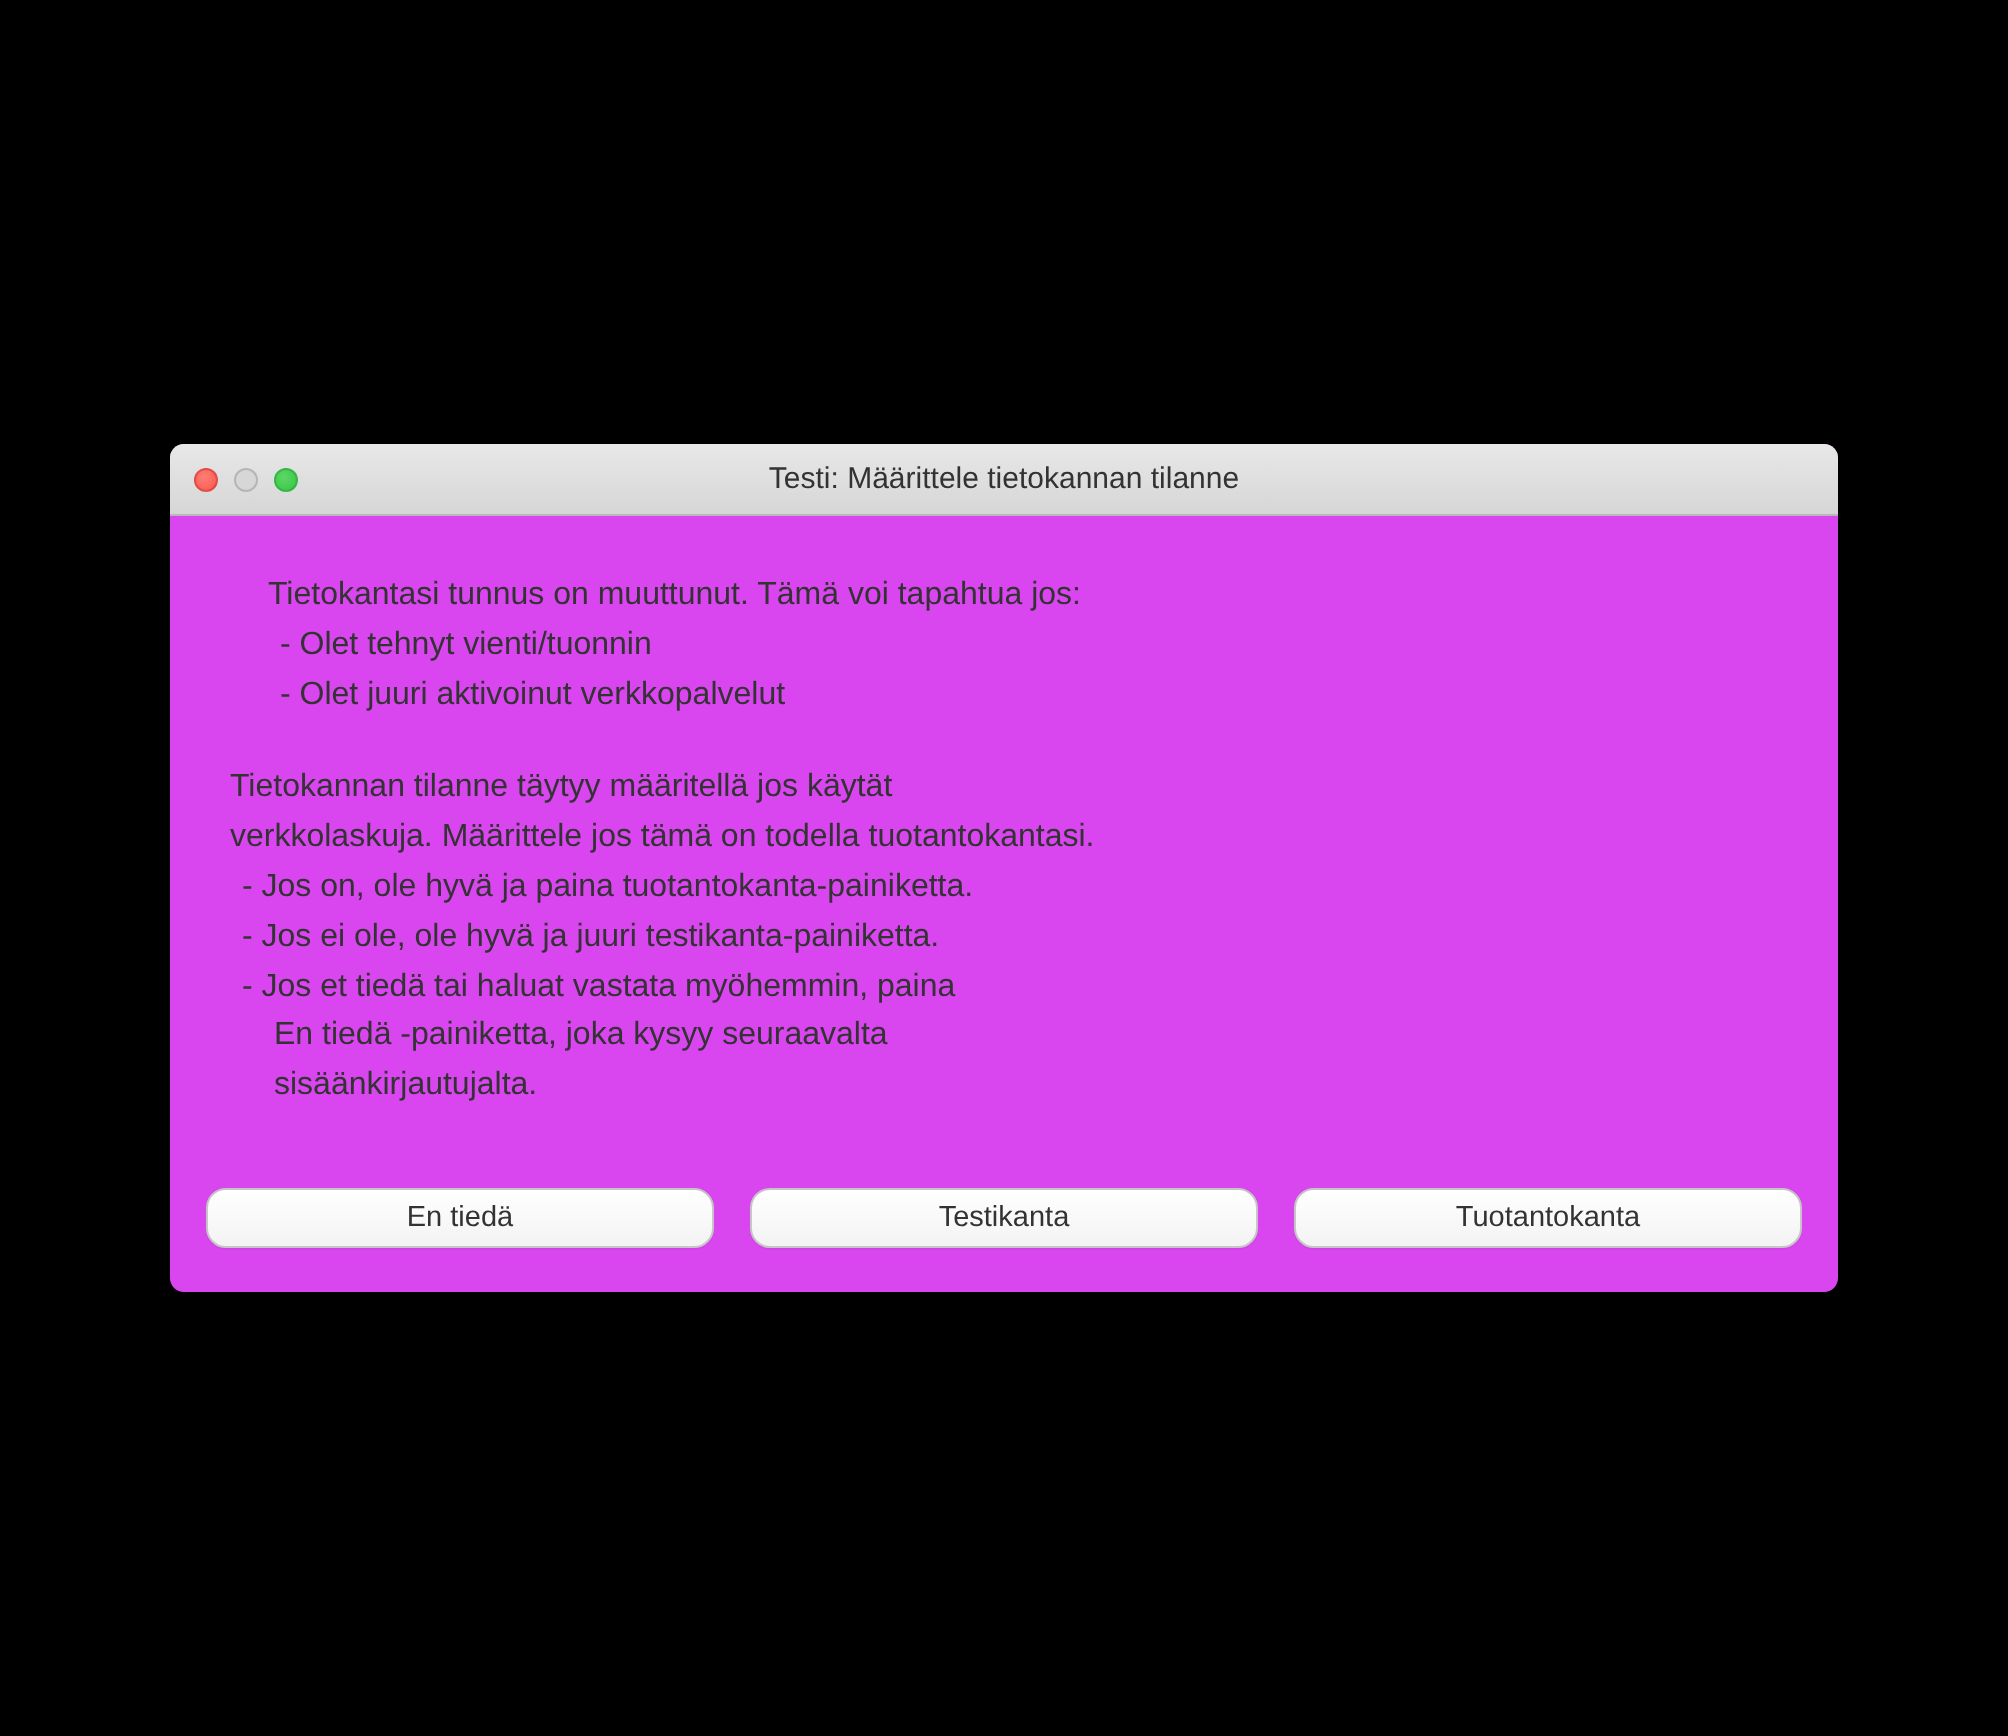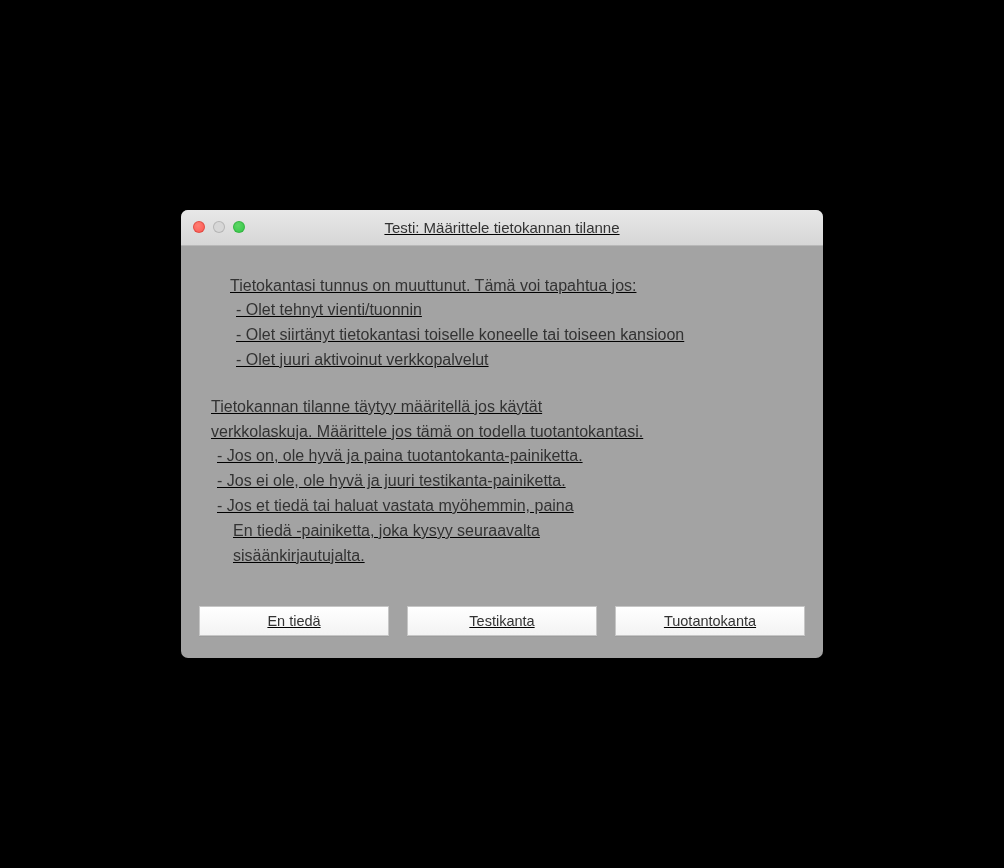--- a/index.html
+++ b/index.html
@@ -10,26 +10,25 @@
     body {
       background: #000;
       width: 1004px;
       height: 868px;
       font-family: -apple-system, BlinkMacSystemFont, "Helvetica Neue", Arial, sans-serif;
       display: flex;
       align-items: center;
       justify-content: center;
     }
     .window {
-      width: 642px;
-      background: #a3a3a3;
+      width: 834px;
+      background: #d946ef;
       border-radius: 7px;
       box-shadow: 0 20px 60px rgba(0,0,0,0.6), 0 0 0 1px rgba(0,0,0,0.1);
       overflow: hidden;
-      text-decoration: underline;
     }
     .titlebar {
       height: 36px;
       background: linear-gradient(to bottom, #e8e8e8, #d6d6d6);
       border-bottom: 1px solid #b8b8b8;
       display: flex;
       align-items: center;
       position: relative;
     }
     .traffic-lights {
@@ -86,21 +85,21 @@
     }
     .button-row {
       display: flex;
       gap: 18px;
       padding: 18px 18px 22px 18px;
       justify-content: space-between;
     }
     .mac-button {
       flex: 1;
       height: 30px;
-      border-radius: 0;
+      border-radius: 10px;
       border: 1px solid #c6c6c6;
       background: linear-gradient(to bottom, #ffffff, #f3f3f3);
       font-size: 14.5px;
       color: #333;
       font-family: inherit;
       cursor: default;
       box-shadow: 0 1px 0 rgba(0,0,0,0.04);
     }
   </style>
 </head>
@@ -113,21 +112,20 @@
       <div class="traffic-light minimize-light"></div>
       <div class="traffic-light maximize-light"></div>
     </div>
     <div class="window-title">Testi: Määrittele tietokannan tilanne</div>
   </div>
 
   <div class="content">
     <div class="para1">
       <span class="intro">Tietokantasi tunnus on muuttunut. Tämä voi tapahtua jos:</span>
       <span class="bullet"> - Olet tehnyt vienti/tuonnin</span>
-      <span class="bullet"> - Olet siirtänyt tietokantasi toiselle koneelle tai toiseen kansioon</span>
       <span class="bullet"> - Olet juuri aktivoinut verkkopalvelut</span>
     </div>
     <div class="para2">
       <span class="intro">Tietokannan tilanne täytyy määritellä jos käytät</span>
       <span class="intro">verkkolaskuja. Määrittele jos tämä on todella tuotantokantasi.</span>
       <span class="bullet"> - Jos on, ole hyvä ja paina tuotantokanta-painiketta.</span>
       <span class="bullet"> - Jos ei ole, ole hyvä ja juuri testikanta-painiketta.</span>
       <span class="bullet"> - Jos et tiedä tai haluat vastata myöhemmin, paina</span>
       <span class="sub-indent">En tiedä -painiketta, joka kysyy seuraavalta</span>
       <span class="sub-indent">sisäänkirjautujalta.</span>

